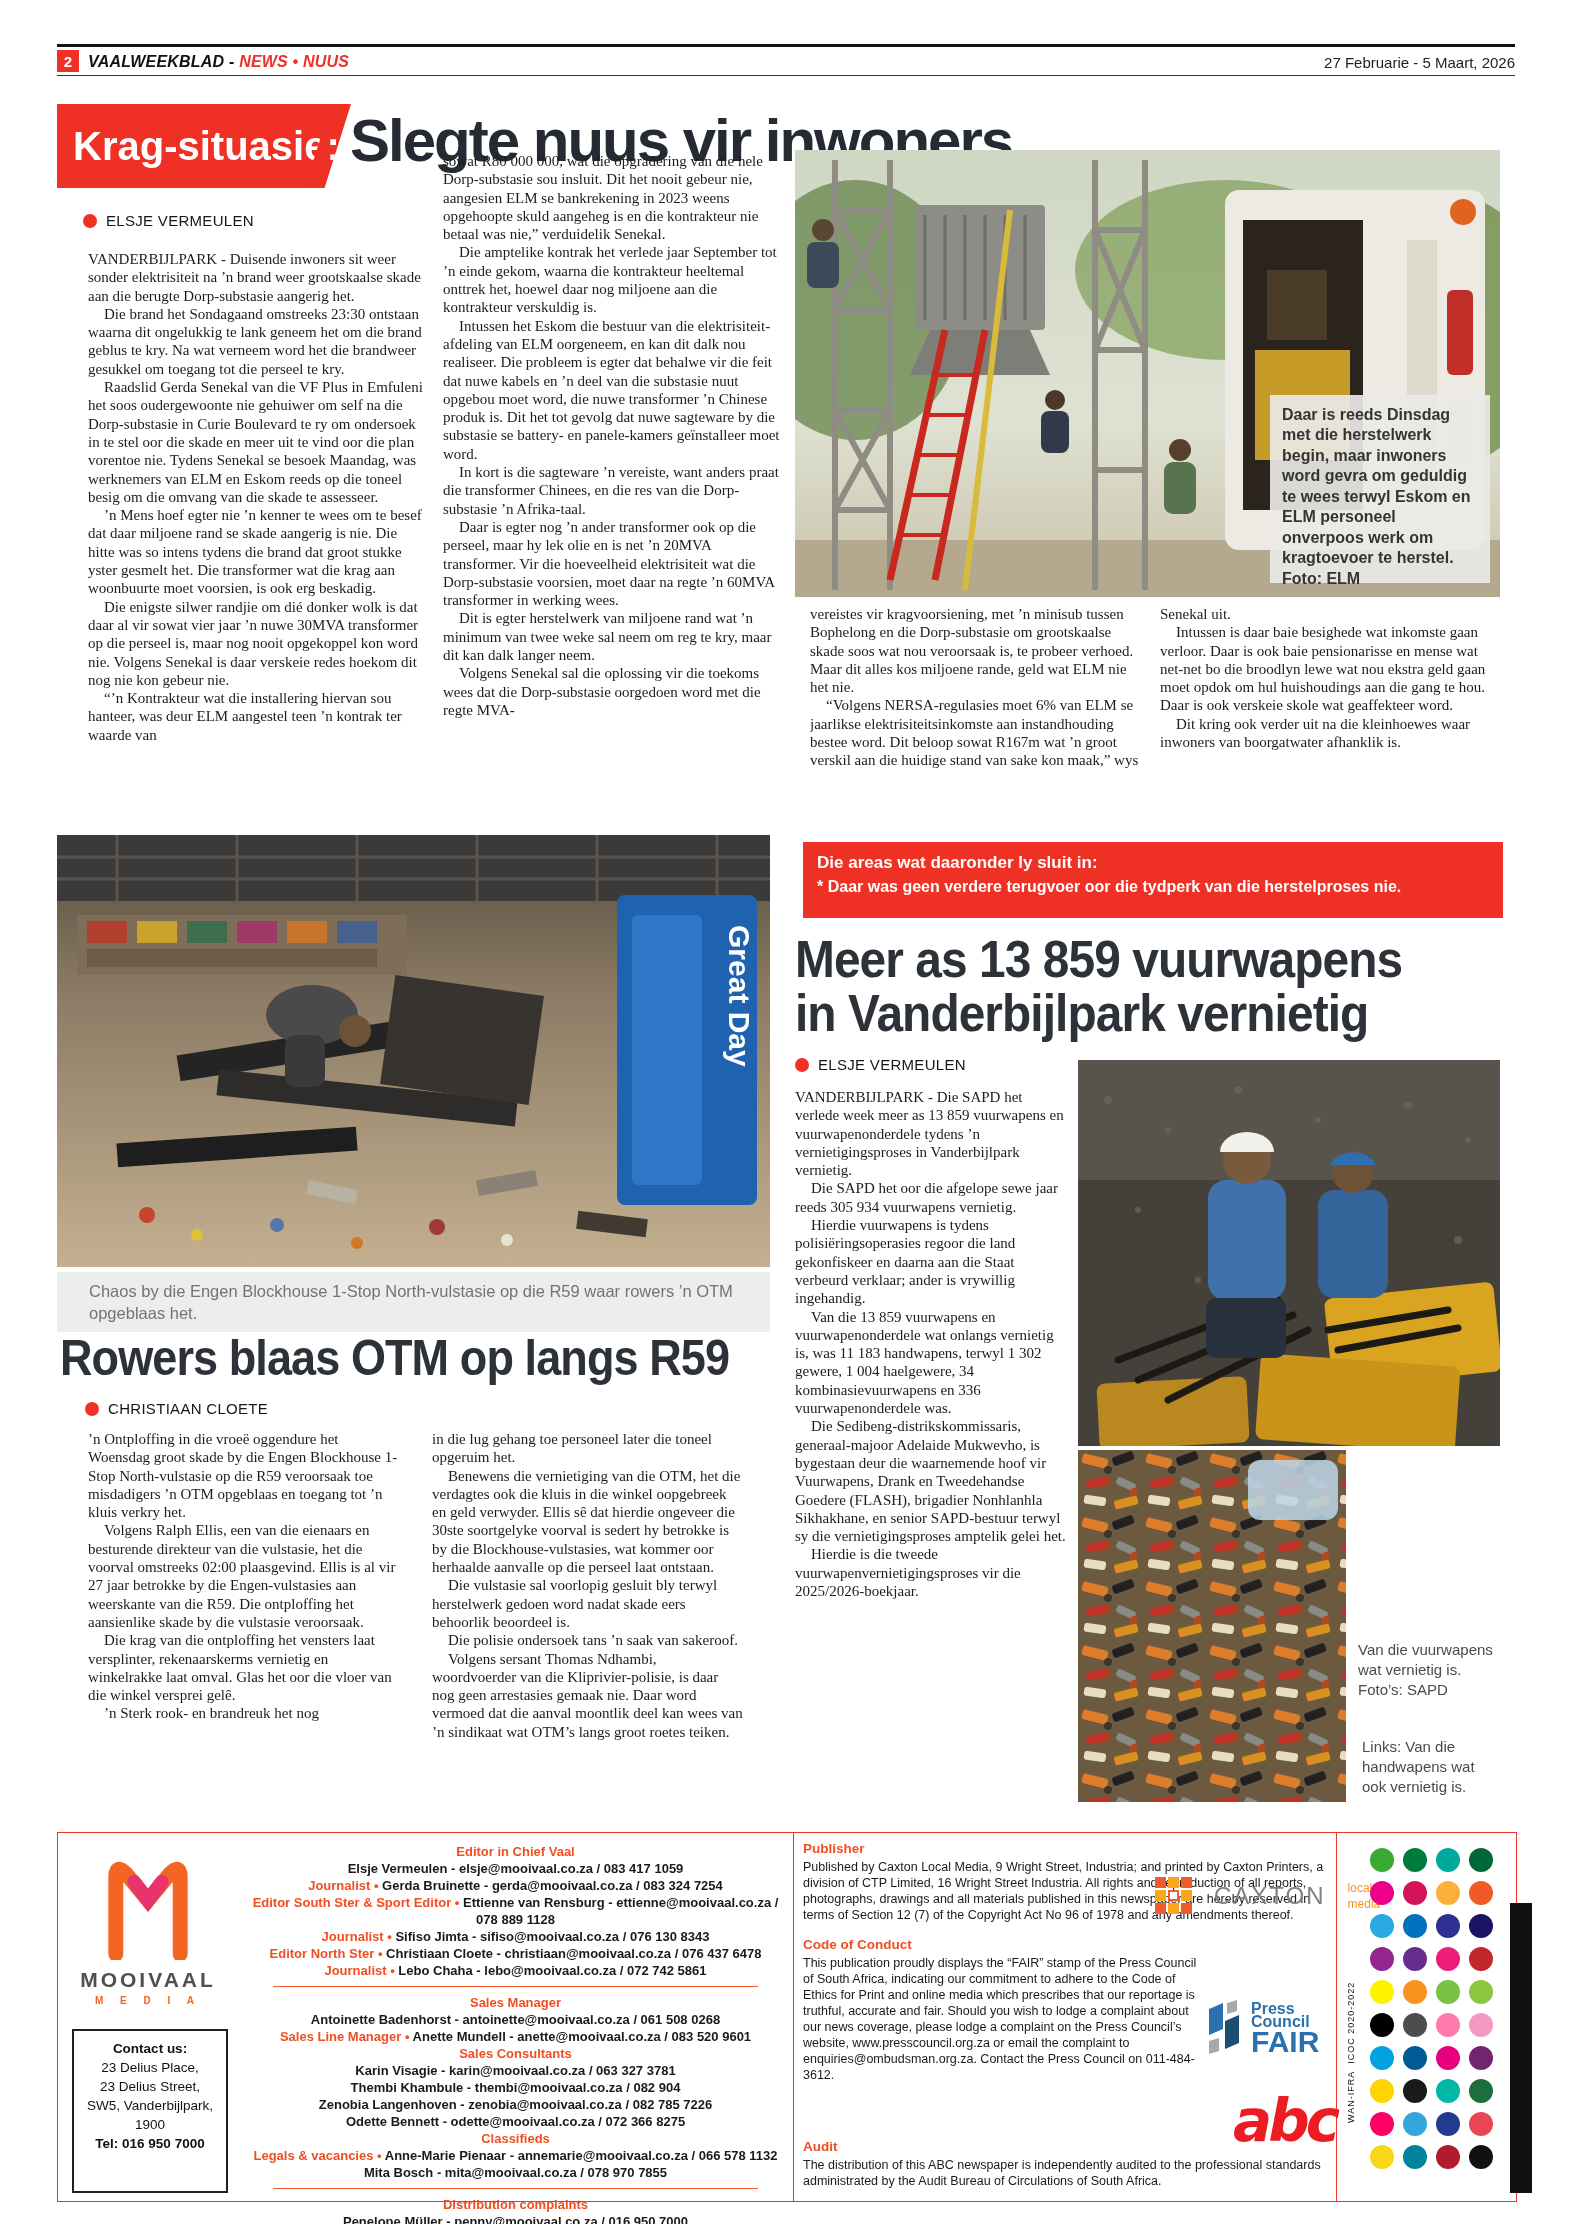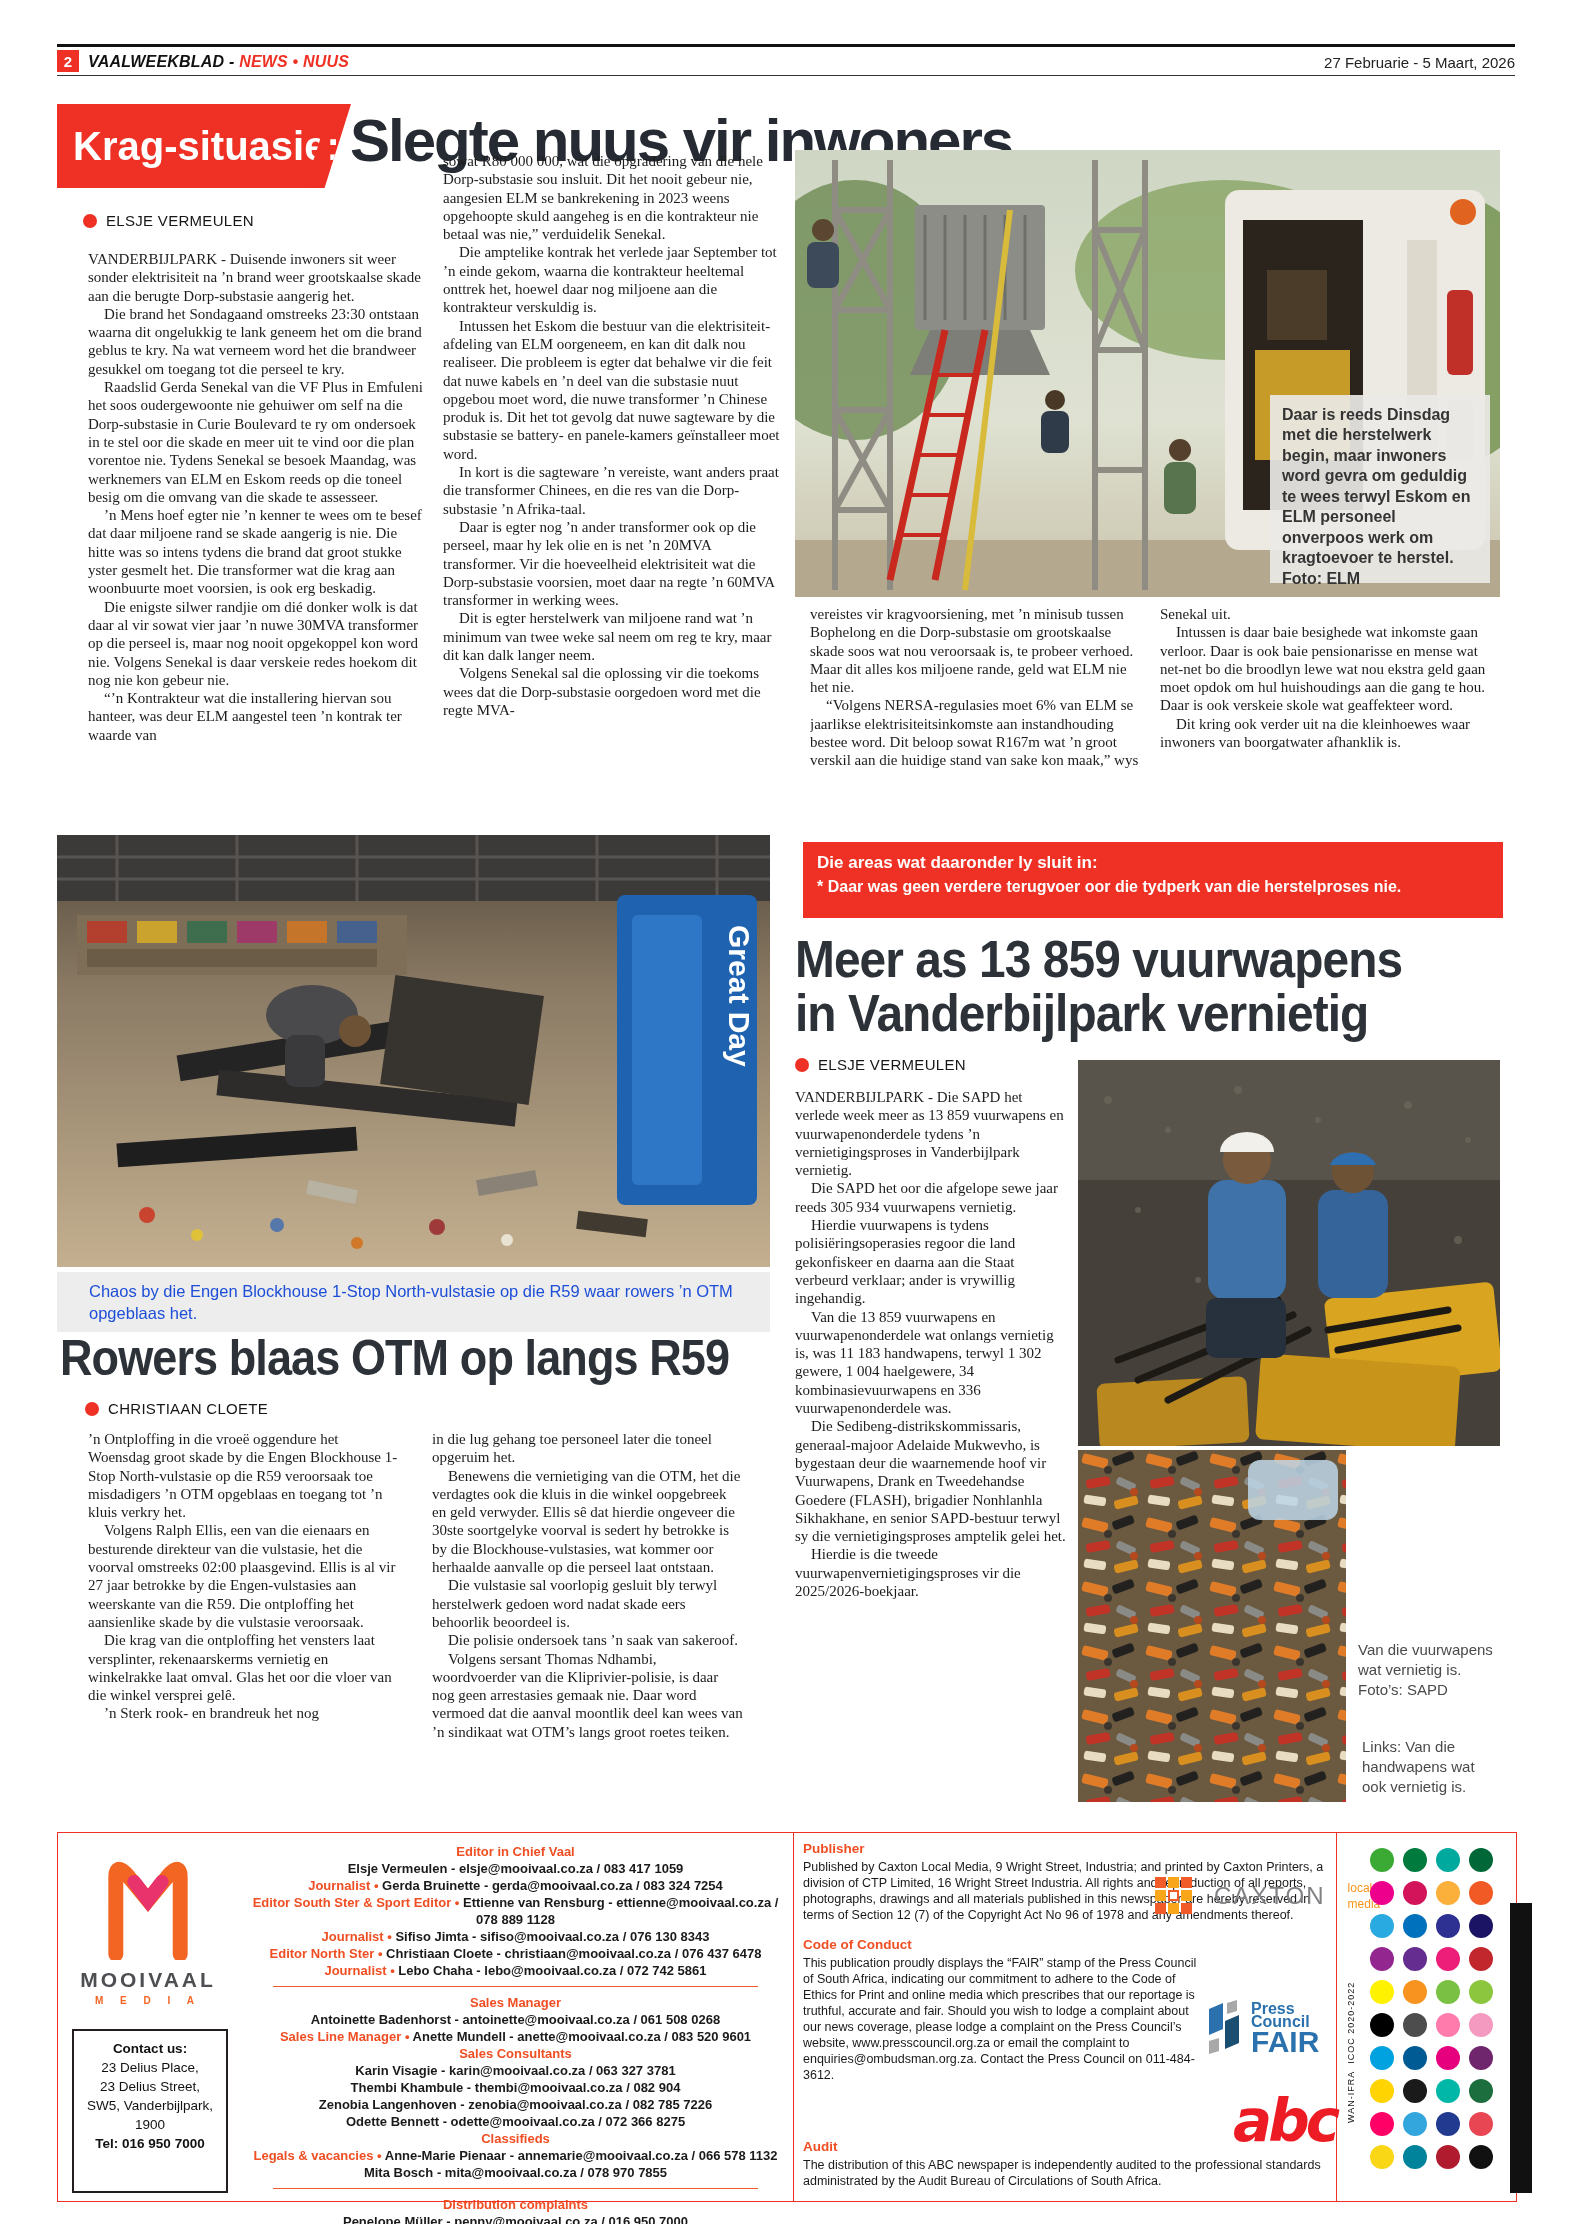--- a/index.html
+++ b/index.html
@@ -26,21 +26,21 @@
   .byline .dot{width:14px;height:14px;border-radius:50%;background:#ee3124;flex:0 0 auto;}
 
   
   .copy{font-family:"Liberation Serif",serif;font-size:15px;line-height:18.3px;color:#1c1c1c;overflow:hidden;text-align:left;}
   .copy p{margin:0;text-indent:16px;}
   .copy p:first-child{text-indent:0;}
 
   .photo{overflow:hidden;background:#999;}
   .photo svg{display:block;width:100%;height:100%;}
   .overlay-caption{background:rgba(234,233,230,.92);color:#343434;font-weight:bold;font-size:16px;line-height:1.28;padding:10px 12px;}
-  .caption{font-size:16.5px;line-height:22px;color:#1d4ed8;}
+  .caption{font-size:16.5px;line-height:22px;color:#737373;}
   .caption-band{background:#ededed;padding:8px 28px 6px 32px;}
   .small-caption{font-size:15px;line-height:20px;color:#4a4a4a;}
 
   .areas-box{background:#ee3124;color:#fff;font-weight:bold;padding:9px 14px;}
   .areas-box .l1{font-size:17px;line-height:24px;}
   .areas-box .l2,.areas-box .l3{font-size:16px;line-height:23px;}
 
   
   .footer{border:1px solid #ee3124;}
   .footer .vdiv{position:absolute;top:0;bottom:0;width:1px;background:#ee3124;}

